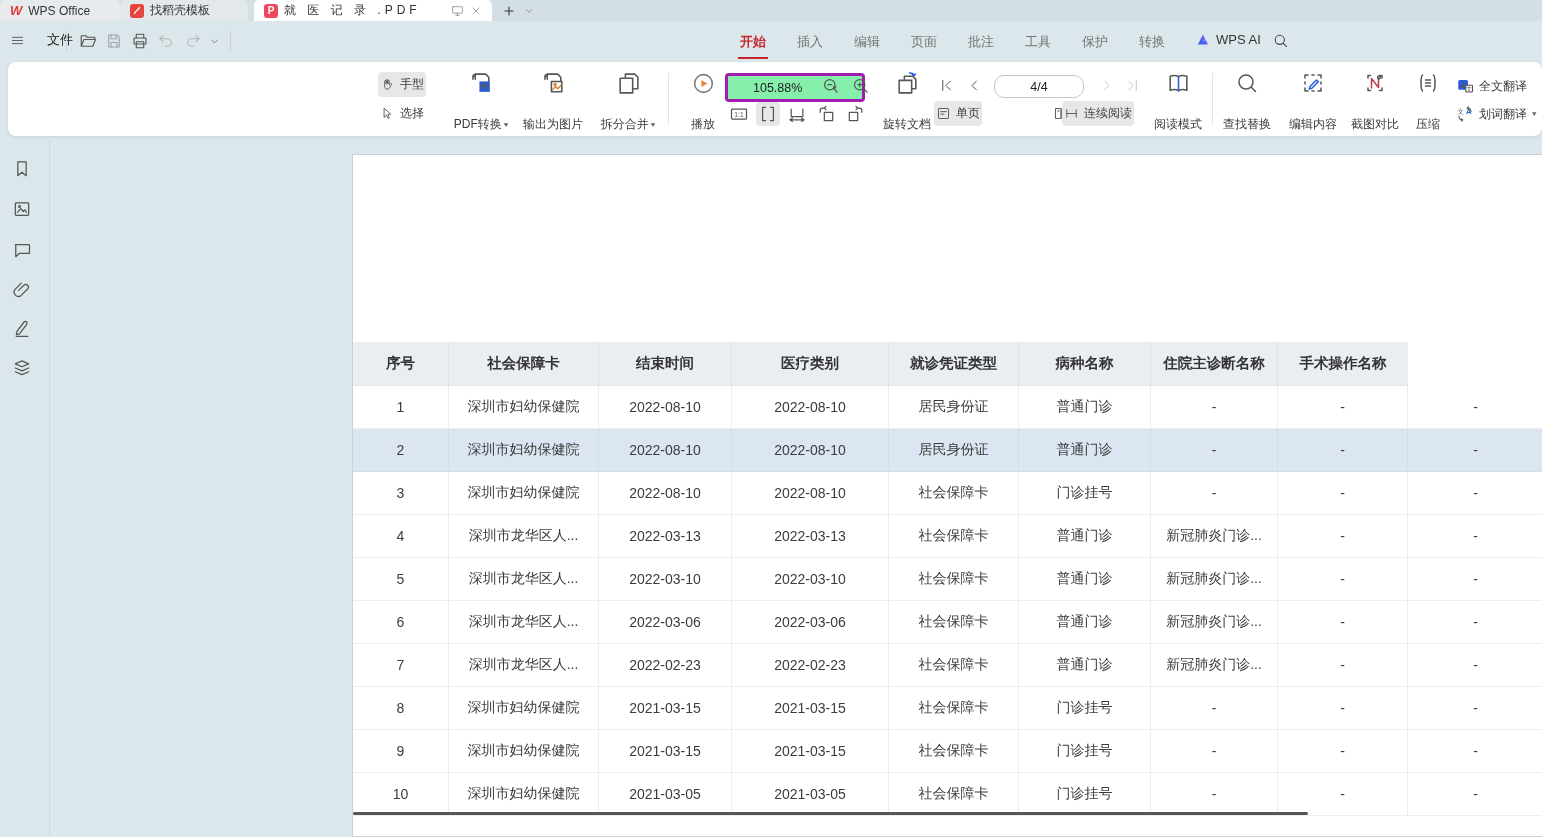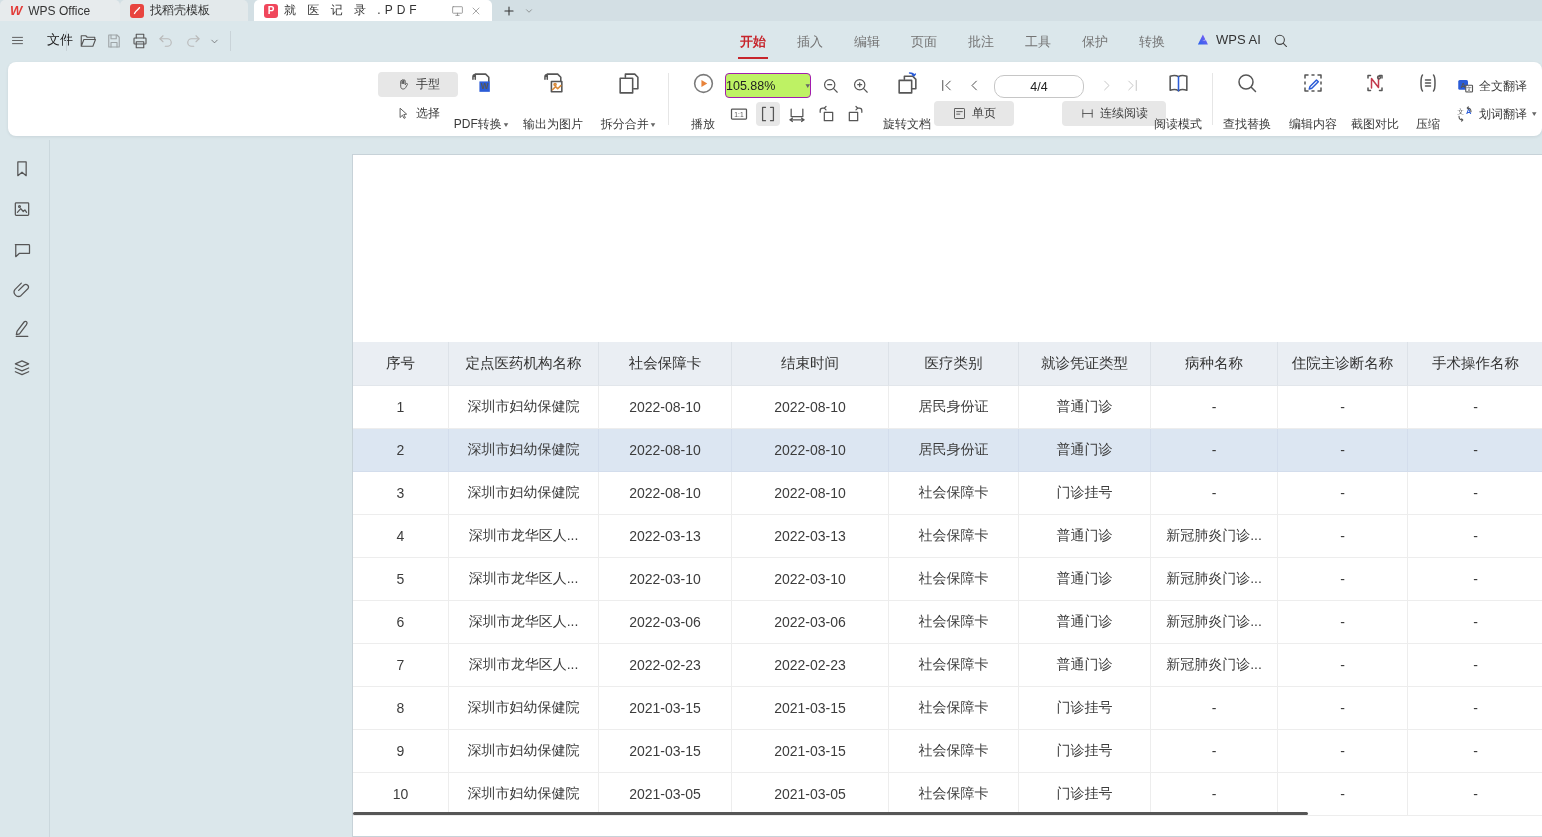--- a/index.html
+++ b/index.html
@@ -32,41 +32,41 @@
   .vdiv{width:1px;background:#c9d3d8;position:absolute}
   .qicon{position:absolute;top:11px}
   .menu-item{position:absolute;top:12px;font-size:13px;color:#737373;cursor:default}
   .menu-item.active{color:#c7252c;font-weight:700}
   .menu-item.active::after{content:"";position:absolute;left:-2px;right:-2px;bottom:-8px;height:2px;background:#c7252c}
   .wpsai{position:absolute;top:11px;left:1196px;display:flex;align-items:center;gap:5px;font-size:13px;color:#333}
 
   
   .ribbon{left:8px;top:62px;width:1534px;height:74px;background:#fff;border-radius:8px;box-shadow:0 1px 3px rgba(40,60,70,.10)}
   .ribbon .rdiv{position:absolute;top:11px;height:52px;width:1px;background:#e6e6e6}
-  .tool-sm{position:absolute;display:flex;align-items:center;gap:5px;font-size:12px;color:#3a3a3a;height:25px;padding:0 18px;border-radius:4px}
+  .tool-sm{position:absolute;display:flex;align-items:center;gap:5px;font-size:12px;color:#3a3a3a;height:25px;padding:0 2px;border-radius:4px}
   .tool-sm.active{background:#e7e7e7}
   .stack{position:absolute;top:6px;height:62px;display:flex;flex-direction:column;align-items:center;justify-content:space-between;padding:3px 0;font-size:12px;color:#3a3a3a}
   .stack .lbl{display:flex;align-items:center;gap:2px;white-space:nowrap}
-  .combo{position:absolute;left:717px;top:11px;width:84px;height:23px;border:1px solid #a21caf;border-radius:4px;background:#bef264;display:flex;align-items:center;justify-content:space-between;padding:0 0;font-size:12.5px;color:#222}
+  .combo{position:absolute;left:717px;top:11px;width:84px;height:23px;border:3px solid #a21caf;border-radius:4px;background:#86efac;display:flex;align-items:center;justify-content:space-between;padding:0 25px;font-size:12.5px;color:#222}
   .icbtn{position:absolute;width:24px;height:24px;display:flex;align-items:center;justify-content:center;border-radius:4px}
   .icbtn.active{background:#e7e7e7}
   .pageinput{position:absolute;left:986px;top:13px;width:88px;height:21px;border:1px solid #c6c6c6;border-radius:10px;background:#fff;display:flex;align-items:center;justify-content:center;font-size:12.5px;color:#222}
   .chev{font-size:9px;color:#666;transform:scaleY(.8)}
   .hrow{position:absolute;display:flex;align-items:center;gap:5px;font-size:12px;color:#3a3a3a;white-space:nowrap}
 
   
   .sidebar-div{left:49px;top:140px;width:1px;height:697px;background:#cbd8dd}
   .side-ic{left:11px;width:22px;height:22px;display:flex;align-items:center;justify-content:center}
 
   
   .page{left:352px;top:154px;width:1190px;height:683px;background:#fff;border:1px solid #c7d2d8;border-right:none;box-sizing:border-box}
   .table{position:absolute;left:0;top:187px;width:1190px}
   .tr,.thr{display:grid;grid-template-columns:96px 150px 133px 157px 130px 132px 127px 130px 135px}
   .th{height:44px;background:#eaeef3;display:flex;align-items:center;justify-content:center;
-      font-size:14.5px;font-weight:400;color:#333;border-right:1px solid #dde2e8;border-bottom:1px solid #e2e6eb;box-sizing:border-box}
+      font-size:14.5px;font-weight:700;color:#333;border-right:1px solid #dde2e8;border-bottom:1px solid #e2e6eb;box-sizing:border-box}
   .th:last-child{border-right:none}
   .td{height:43px;display:flex;align-items:center;justify-content:center;font-size:14px;color:#3c3c3c;
       border-right:1px solid #ededed;border-bottom:1px solid #ededed;box-sizing:border-box}
   .td:last-child{border-right:none}
   .tr.hl .td{background:#dce6f2;border-color:#d3ddec}
   .scrollline{position:absolute;left:0;top:657px;width:955px;height:3px;background:#565656;border-radius:2px}
 </style>
 </head>
 <body>
 
@@ -414,21 +414,20 @@
   <svg class="sic" width="20" height="20" viewBox="0 0 24 24">
       <path d="M12 3.5l8 3.5-8 3.5L4 7z"></path>
       <path d="M4 12l8 3.5 8-3.5M4 16.5L12 20l8-3.5"></path>
     </svg>
 </div>
 
 <div class="abs page">
   <div class="table">
     <div class="thr">
         <div class="th">序号</div>
-        <div class="th">定点医药机构名称</div>
         <div class="th">社会保障卡</div>
         <div class="th">结束时间</div>
         <div class="th">医疗类别</div>
         <div class="th">就诊凭证类型</div>
         <div class="th">病种名称</div>
         <div class="th">住院主诊断名称</div>
         <div class="th">手术操作名称</div>
       </div>
     <div>
         <div class="tr">

